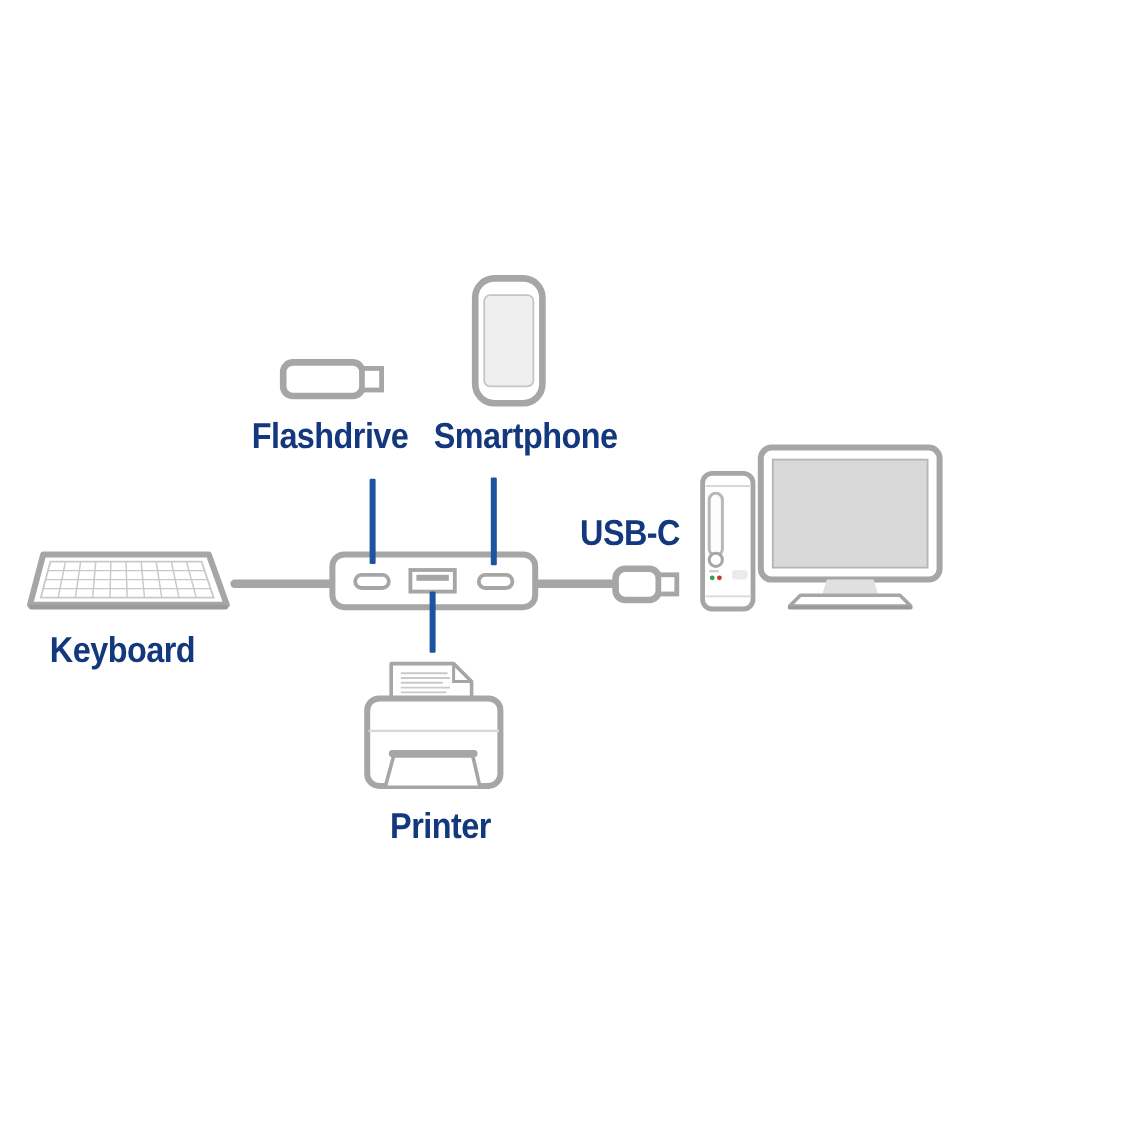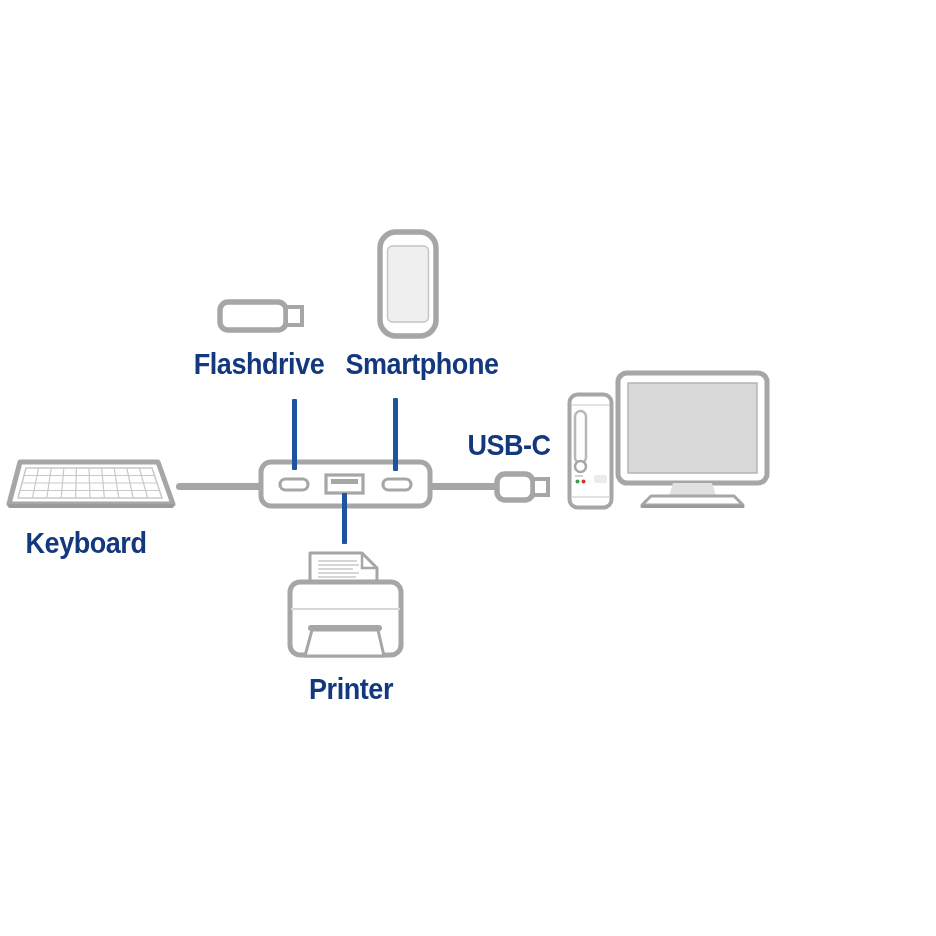--- a/index.html
+++ b/index.html
@@ -9,21 +9,21 @@
     --c-outline-dark:#9A9A9A;
     --c-screen:#D9D9D9;
     --c-key-line:#C9C9C9;
     --c-led-green:#3F9B4B;
     --c-led-red:#C9372E;
     --c-bg:#FFFFFF;
   }
   html,body{margin:0;padding:0;background:#fff;}
   .canvas{
     position:relative;width:776px;height:936px;background:var(--c-bg);
-    overflow:hidden;font-family:"Liberation Sans",sans-serif;
+    overflow:hidden;font-family:"Liberation Sans",sans-serif;margin-left:16px;
   }
   .dev{position:absolute;}
   .lbl{
     position:absolute;color:var(--c-label);font-weight:700;font-size:30px;
     letter-spacing:-0.5px;white-space:nowrap;
     transform:translateX(-50%) scaleX(0.9);
   }
   .blue-line{position:absolute;width:5px;background:var(--c-line);border-radius:1px;}
   .cable{position:absolute;height:7px;background:var(--c-outline);border-radius:4px;}
   

